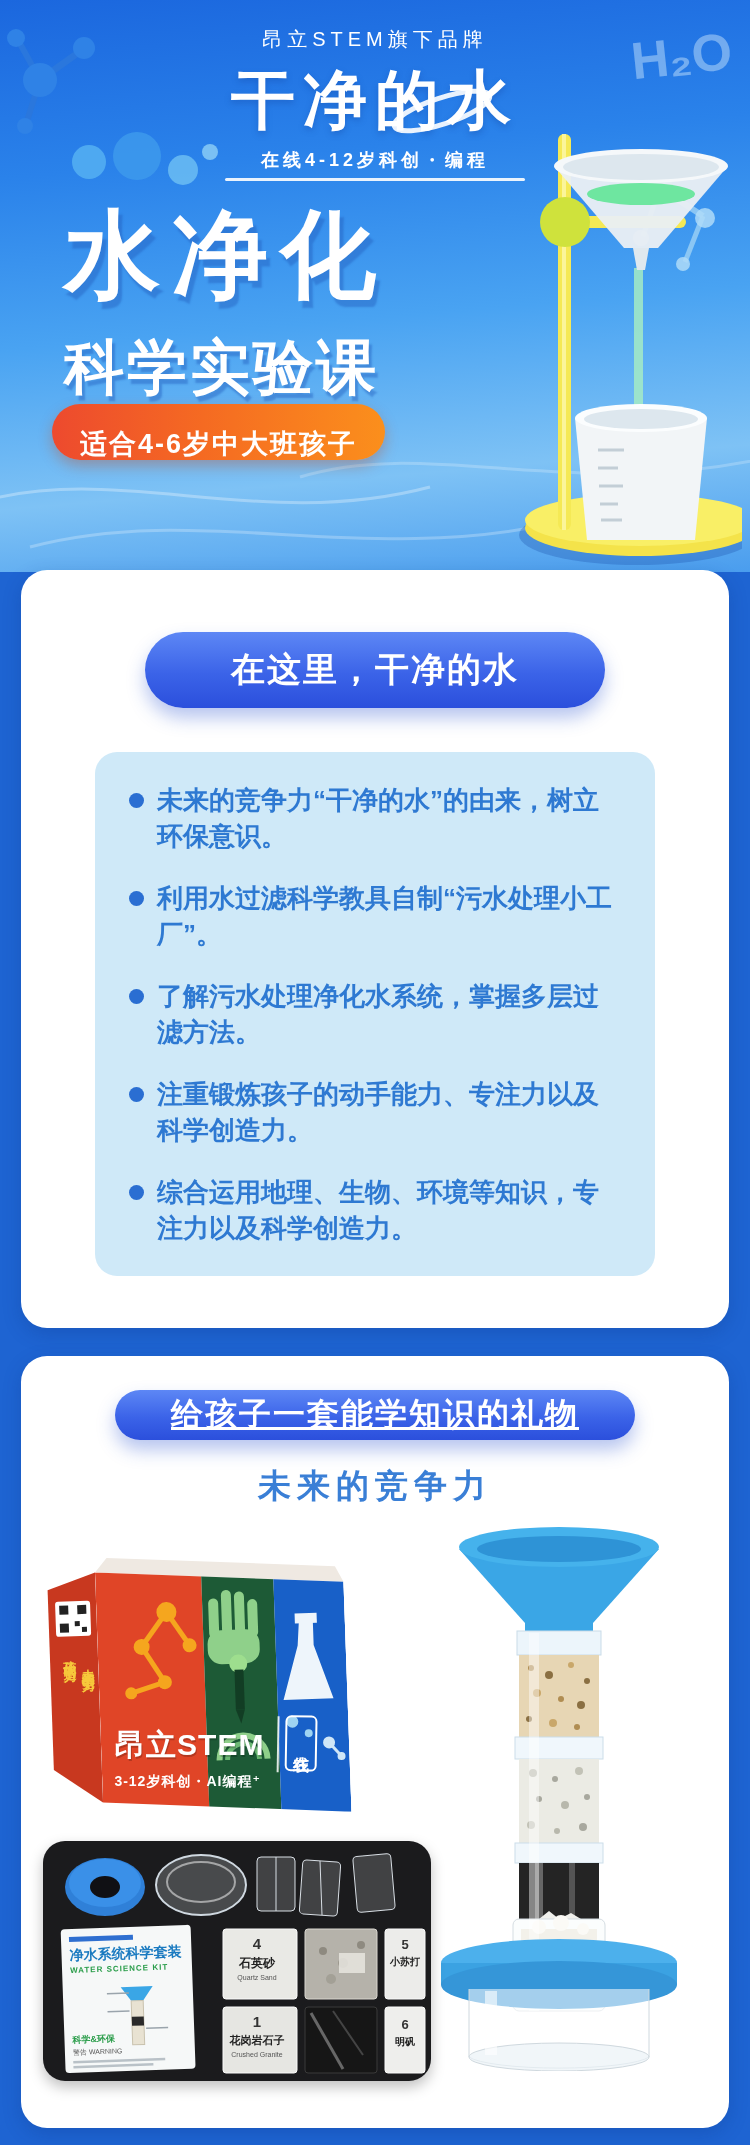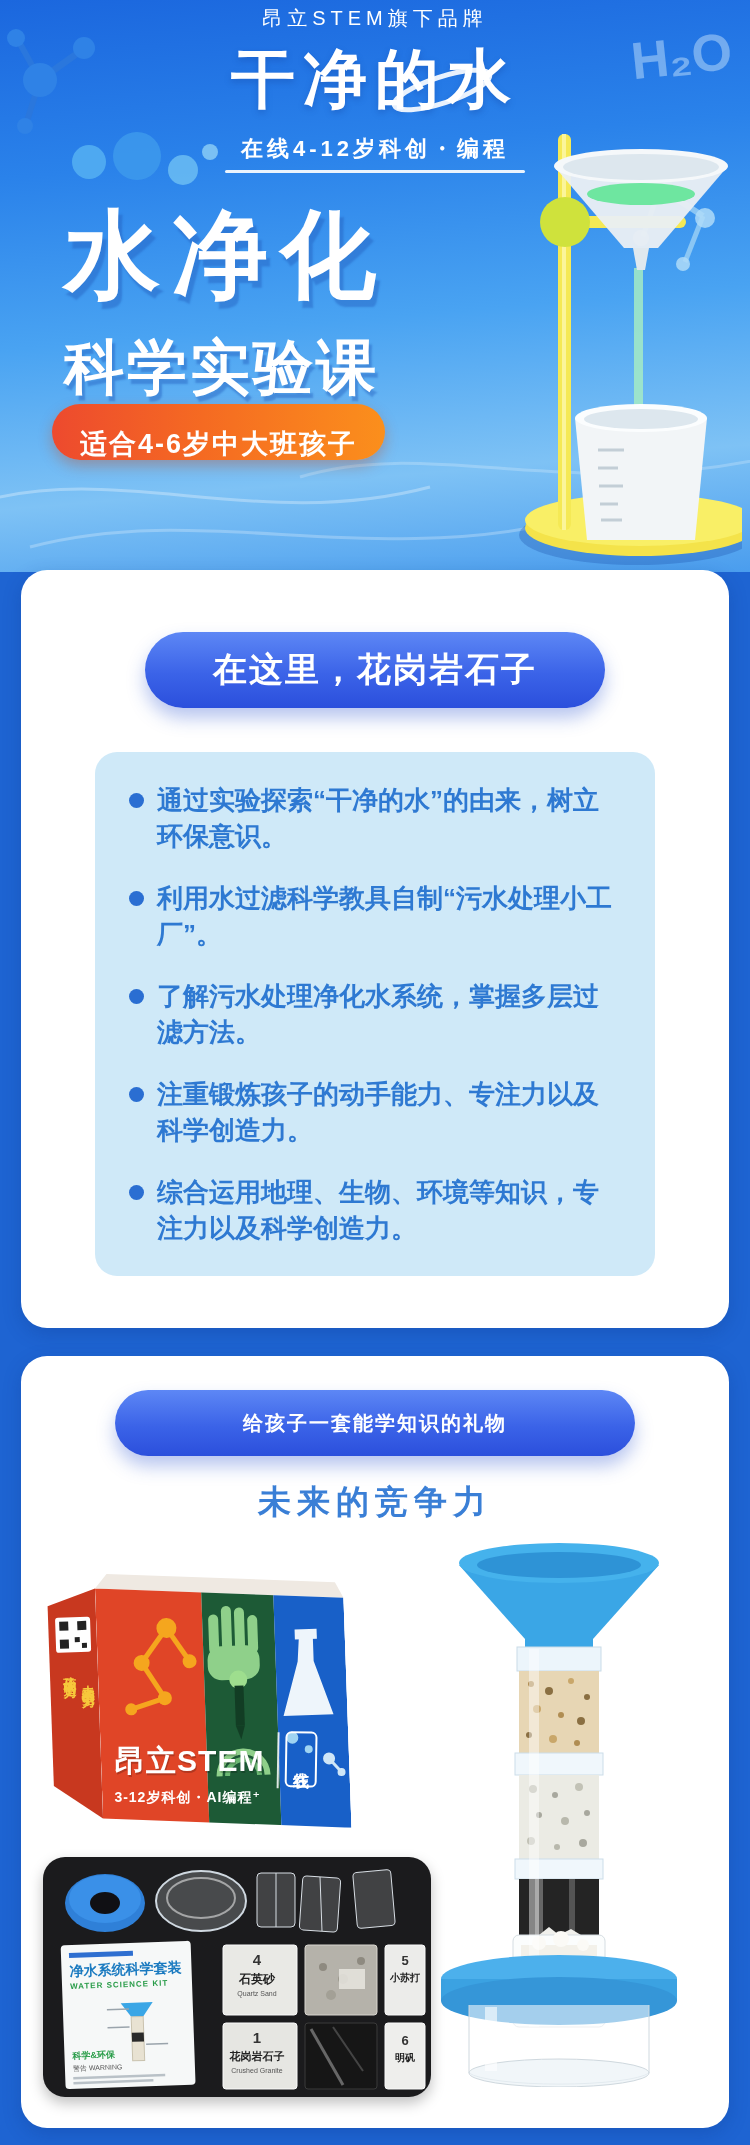--- a/index.html
+++ b/index.html
@@ -3,27 +3,27 @@
 <meta charset="utf-8">
 <style>
   * { margin:0; padding:0; box-sizing:border-box; }
   body { font-family:"Liberation Sans","DejaVu Sans",sans-serif; background:#0d3f8f; }
   .page { position:relative; width:750px; height:2145px; margin:0 auto; overflow:hidden;
           background:#1e64d2; }
 
   
   .hero { position:relative; width:750px; height:572px; overflow:hidden;
     background:linear-gradient(175deg,#1b67de 0%,#2a82ea 28%,#49a3f2 55%,#7ec2f5 80%,#4a9dee 100%); }
-  .hero-head { position:relative; text-align:center; padding-top:5px; z-index:3; }
+  .hero-head { position:relative; text-align:center; padding-top:26px; z-index:3; }
   .brand-tagline { color:#fff; font-size:20px; letter-spacing:5px; font-weight:500; }
   .logo-wrap { position:relative; display:inline-block; margin-top:4px; }
   .logo-text { color:#fff; font-size:64px; font-weight:800; letter-spacing:8px;
     text-shadow:0 3px 6px rgba(20,70,160,.35); }
   .logo-ring { position:absolute; left:54%; top:24px; pointer-events:none; }
-  .logo-sub { color:#fff; font-size:22px; letter-spacing:4px; font-weight:600; margin-top:11px; }
+  .logo-sub { color:#fff; font-size:18px; letter-spacing:4px; font-weight:600; margin-top:4px; }
   .logo-underline { width:300px; height:3px; background:rgba(255,255,255,.9); margin:6px auto 0; border-radius:2px; }
   .watermark { position:absolute; right:18px; top:26px; font-size:52px; font-weight:800;
     color:rgba(210,236,252,.45); transform:rotate(-6deg); z-index:1; }
 
   .hero-title { position:absolute; left:64px; top:192px; z-index:3; }
   .title-1 { color:#fff; font-size:96px; font-weight:900; letter-spacing:12px;
     text-shadow:4px 7px 2px rgba(35,95,190,.45); }
   .title-2 { color:#fff; font-size:60px; font-weight:900; letter-spacing:3px; margin-top:6px;
     text-shadow:3px 5px 2px rgba(35,95,190,.45); }
   .age-badge { position:absolute; left:52px; top:404px; z-index:3; display:inline-block;
@@ -39,21 +39,21 @@
   .card { position:relative; width:708px; margin:0 21px; background:#fff; border-radius:26px;
     box-shadow:0 6px 18px rgba(10,50,130,.25); }
   .card-1 { margin-top:-2px; height:758px; padding-top:62px; overflow:hidden; }
   .card-2 { margin-top:28px; height:772px; padding-top:34px; overflow:hidden; }
 
   .pill-header { margin:0 auto; border-radius:40px; color:#fff; font-weight:800;
     display:flex; align-items:center; justify-content:center; letter-spacing:2px;
     background:linear-gradient(180deg,#5d87f5 0%,#3b63e8 55%,#2b4fdc 100%);
     box-shadow:0 10px 18px rgba(50,90,210,.35); }
   .pill-1 { width:460px; height:76px; font-size:34px; }
-  .pill-2 { width:520px; height:66px; font-size:20px; }
+  .pill-2 { width:520px; height:50px; font-size:32px;text-decoration:underline; }
 
   .benefit-panel { width:560px; margin:44px auto 0; background:#cfe9f8; border-radius:22px;
     padding:30px 34px; }
   .benefit-list { list-style:none; }
   .benefit-item { display:flex; margin-bottom:26px; }
   .benefit-item:last-child { margin-bottom:0; }
   .bullet-dot { flex:0 0 15px; width:15px; height:15px; border-radius:50%; background:#2a6ed2;
     margin-top:11px; margin-right:13px; }
   .benefit-text { color:#2e79d2; font-size:26px; line-height:36px; font-weight:600; }
 
@@ -165,27 +165,27 @@
         <line x1="186" y1="330" x2="212" y2="330"></line>
         <line x1="186" y1="348" x2="206" y2="348"></line>
         <line x1="187" y1="366" x2="211" y2="366"></line>
         <line x1="188" y1="384" x2="206" y2="384"></line>
         <line x1="189" y1="400" x2="210" y2="400"></line>
       </g>
     </svg>
   </section>
 
   <section class="card card-1">
-    <div class="pill-header pill-1">在这里，花岗岩石子</div>
+    <div class="pill-header pill-1">在这里，干净的水</div>
 
     <div class="benefit-panel">
       <ul class="benefit-list">
         <li class="benefit-item">
           <span class="bullet-dot"></span>
-          <span class="benefit-text">通过实验探索“干净的水”的由来，树立环保意识。</span>
+          <span class="benefit-text">未来的竞争力“干净的水”的由来，树立环保意识。</span>
         </li>
         <li class="benefit-item">
           <span class="bullet-dot"></span>
           <span class="benefit-text">利用水过滤科学教具自制“污水处理小工厂”。</span>
         </li>
         <li class="benefit-item">
           <span class="bullet-dot"></span>
           <span class="benefit-text">了解污水处理净化水系统，掌握多层过滤方法。</span>
         </li>
         <li class="benefit-item">

